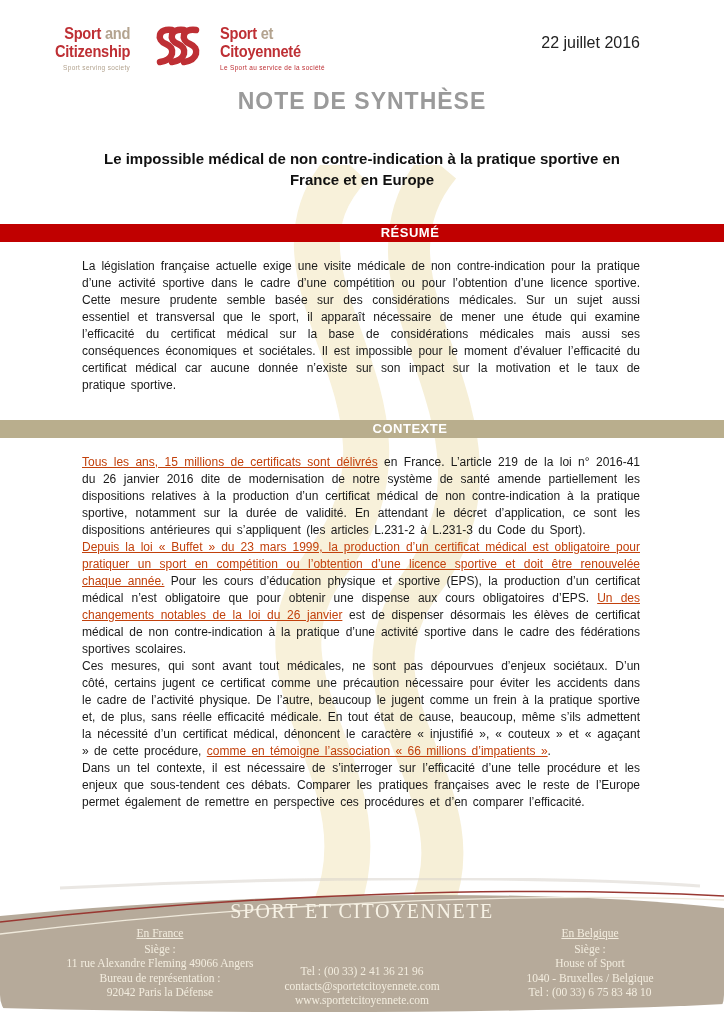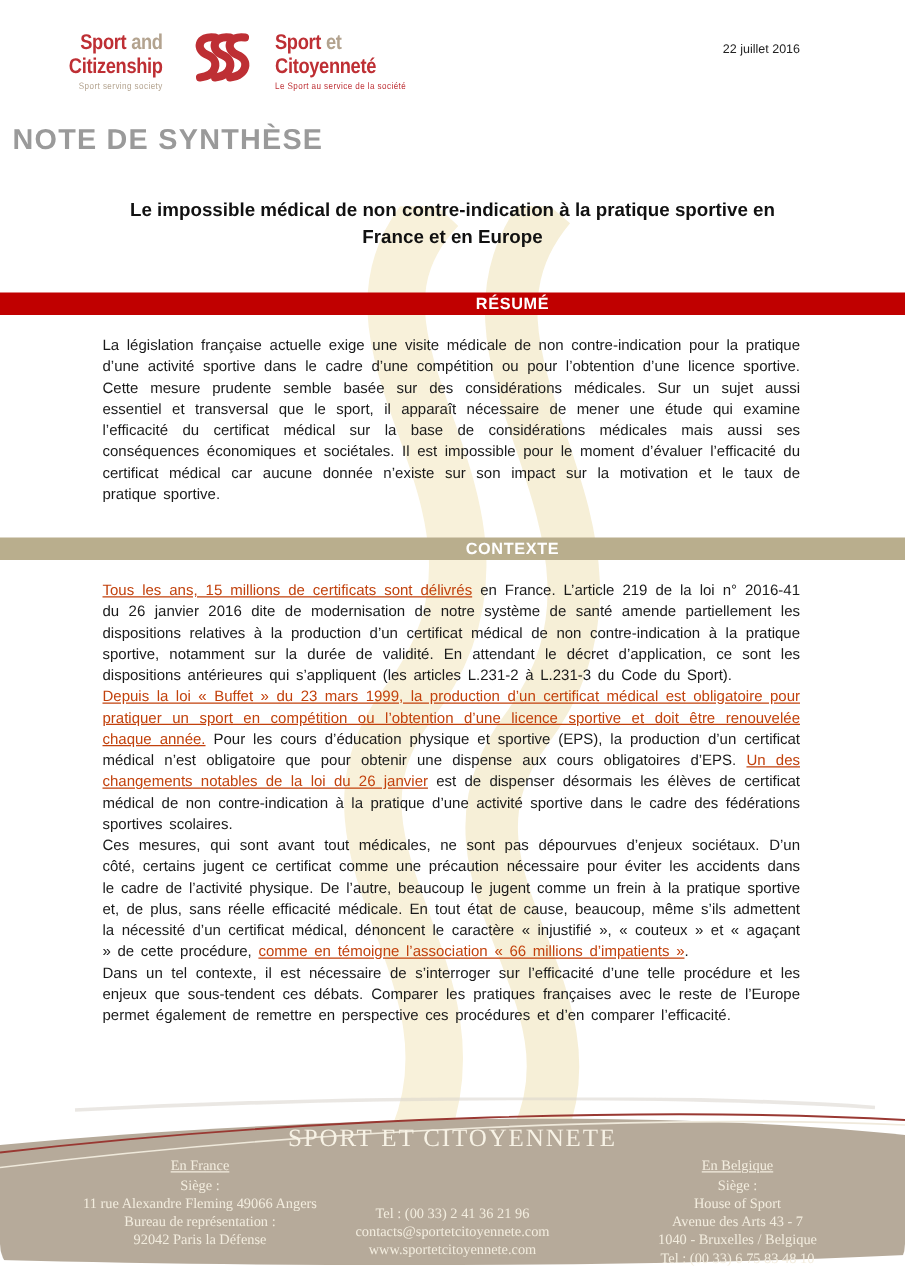--- a/index.html
+++ b/index.html
@@ -14,24 +14,24 @@
   .logo-block{position:absolute;left:55px;top:25px;display:flex;align-items:flex-start;}
   .logo-en,.logo-fr{transform:scaleX(.86);transform-origin:left top;line-height:1;}
   .logo-en{text-align:right;margin-right:2px;}
   .logo-word{font-weight:bold;font-size:17px;letter-spacing:-.3px;color:#be2f34;}
   .logo-sub{font-weight:bold;font-size:17px;letter-spacing:-.3px;color:#b3a38f;}
   .logo-line2{font-weight:bold;font-size:17px;letter-spacing:-.3px;color:#be2f34;margin-top:1px;}
   .logo-tagline{font-size:7.5px;letter-spacing:.4px;margin-top:4px;}
   .tag-tan{color:#b3a38f;}
   .tag-red{color:#be2f34;}
   .logo-mark{margin:0 6px;}
-  .doc-date{position:absolute;right:84px;top:34px;font-size:10px;color:#222222;}
+  .doc-date{position:absolute;right:84px;top:34px;font-size:16px;color:#222222;}
   
-  .doc-title{font-size:23px;font-weight:bold;color:#9a9a9a;
-    letter-spacing:1px;margin:10px;position:relative;z-index:2;}
+  .doc-title{text-align:center;font-size:23px;font-weight:bold;color:#9a9a9a;
+    letter-spacing:1px;margin:0;position:relative;z-index:2;}
   .doc-subtitle{margin-top:33px;text-align:center;font-size:15px;font-weight:bold;
     color:#111111;line-height:21px;position:relative;z-index:2;}
   
   .band{width:724px;height:18px;line-height:18px;text-align:center;color:#ffffff;
     font-weight:bold;font-size:13px;letter-spacing:.5px;position:relative;z-index:2;padding-left:48px;}
   .band-red{background:#c00000;margin-top:34px;}
   .band-tan{background:#b9ae8d;margin-top:26px;}
   
   .bodyblock{margin:16px 84px 0 82px;position:relative;z-index:1;}
   .para{margin:0;font-size:12px;line-height:17px;color:#1a1a1a;text-align:justify;
@@ -130,20 +130,19 @@
           <div>Tel : (00 33) 2 41 36 21 96</div>
           <div>contacts@sportetcitoyennete.com</div>
           <div>www.sportetcitoyennete.com</div>
         </div>
     </div>
     <div class="footer-col col-belgique">
       <div class="footer-col-heading">En Belgique</div>
       <div>
           <div>Siège :</div>
           <div>House of Sport</div>
-          <div>Avenue des Arts 43 - 7</div>
           <div>1040 - Bruxelles / Belgique</div>
           <div>Tel : (00 33) 6 75 83 48 10</div>
         </div>
     </div>
   </div>
 
 </div>
 
 </body></html>

